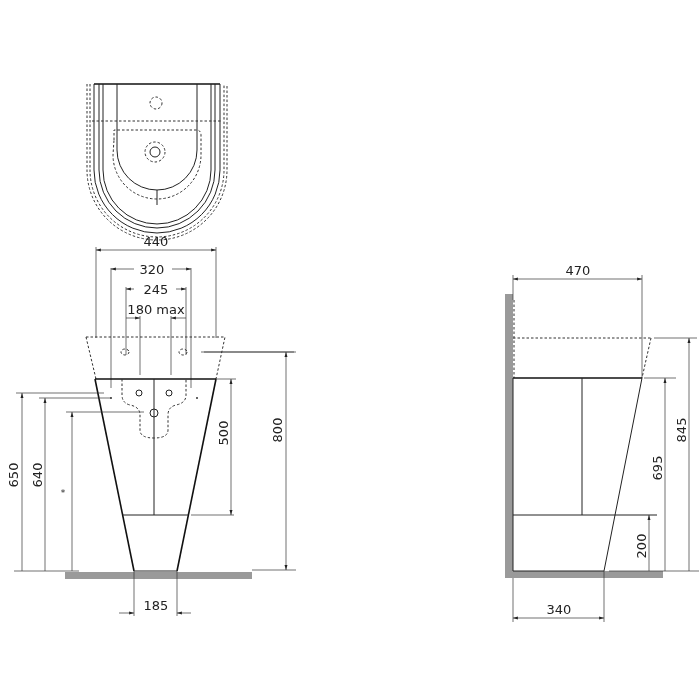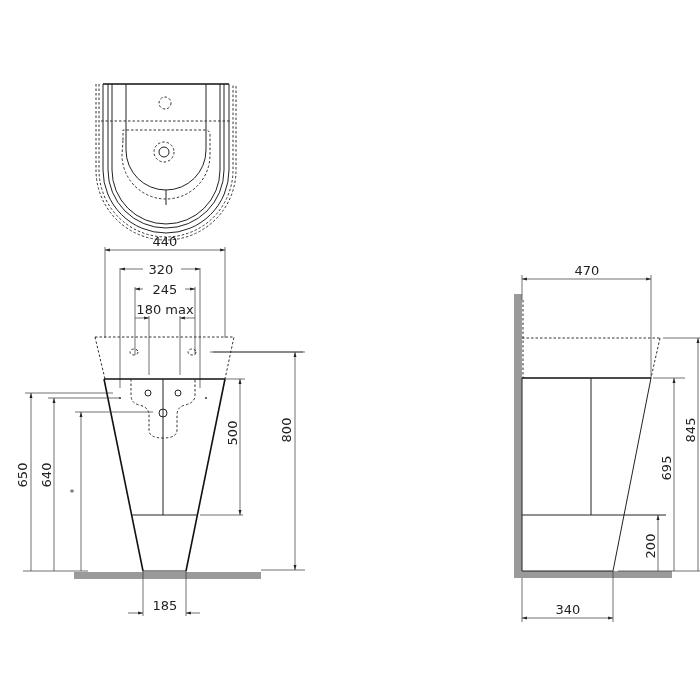--- a/index.html
+++ b/index.html
@@ -1,17 +1,17 @@
 <!DOCTYPE html>
 <html><head>
 <meta charset="utf-8">
 <style>
   html,body{margin:0;padding:0;background:#ffffff;}
   body{width:700px;height:700px;overflow:hidden;font-family:"DejaVu Sans",sans-serif;}
-  #canvas{position:absolute;left:13px;top:0;width:656px;height:700px;border-radius:26px;}
+  #canvas{position:absolute;left:4px;top:0;width:656px;height:700px;border-radius:26px;}
   svg text{font-family:"DejaVu Sans",sans-serif;font-size:13px;fill:#222;}
   .ln{stroke:#222;stroke-width:1;fill:none;}
   .thick{stroke:#111;stroke-width:1.6;fill:none;}
   .dash{stroke:#333;stroke-width:1;fill:none;stroke-dasharray:2.5 2;}
   .thin{stroke:#333;stroke-width:0.7;fill:none;}
   .floor{fill:#9a9a9a;stroke:none;}
 </style>
 </head>
 <body>
 

